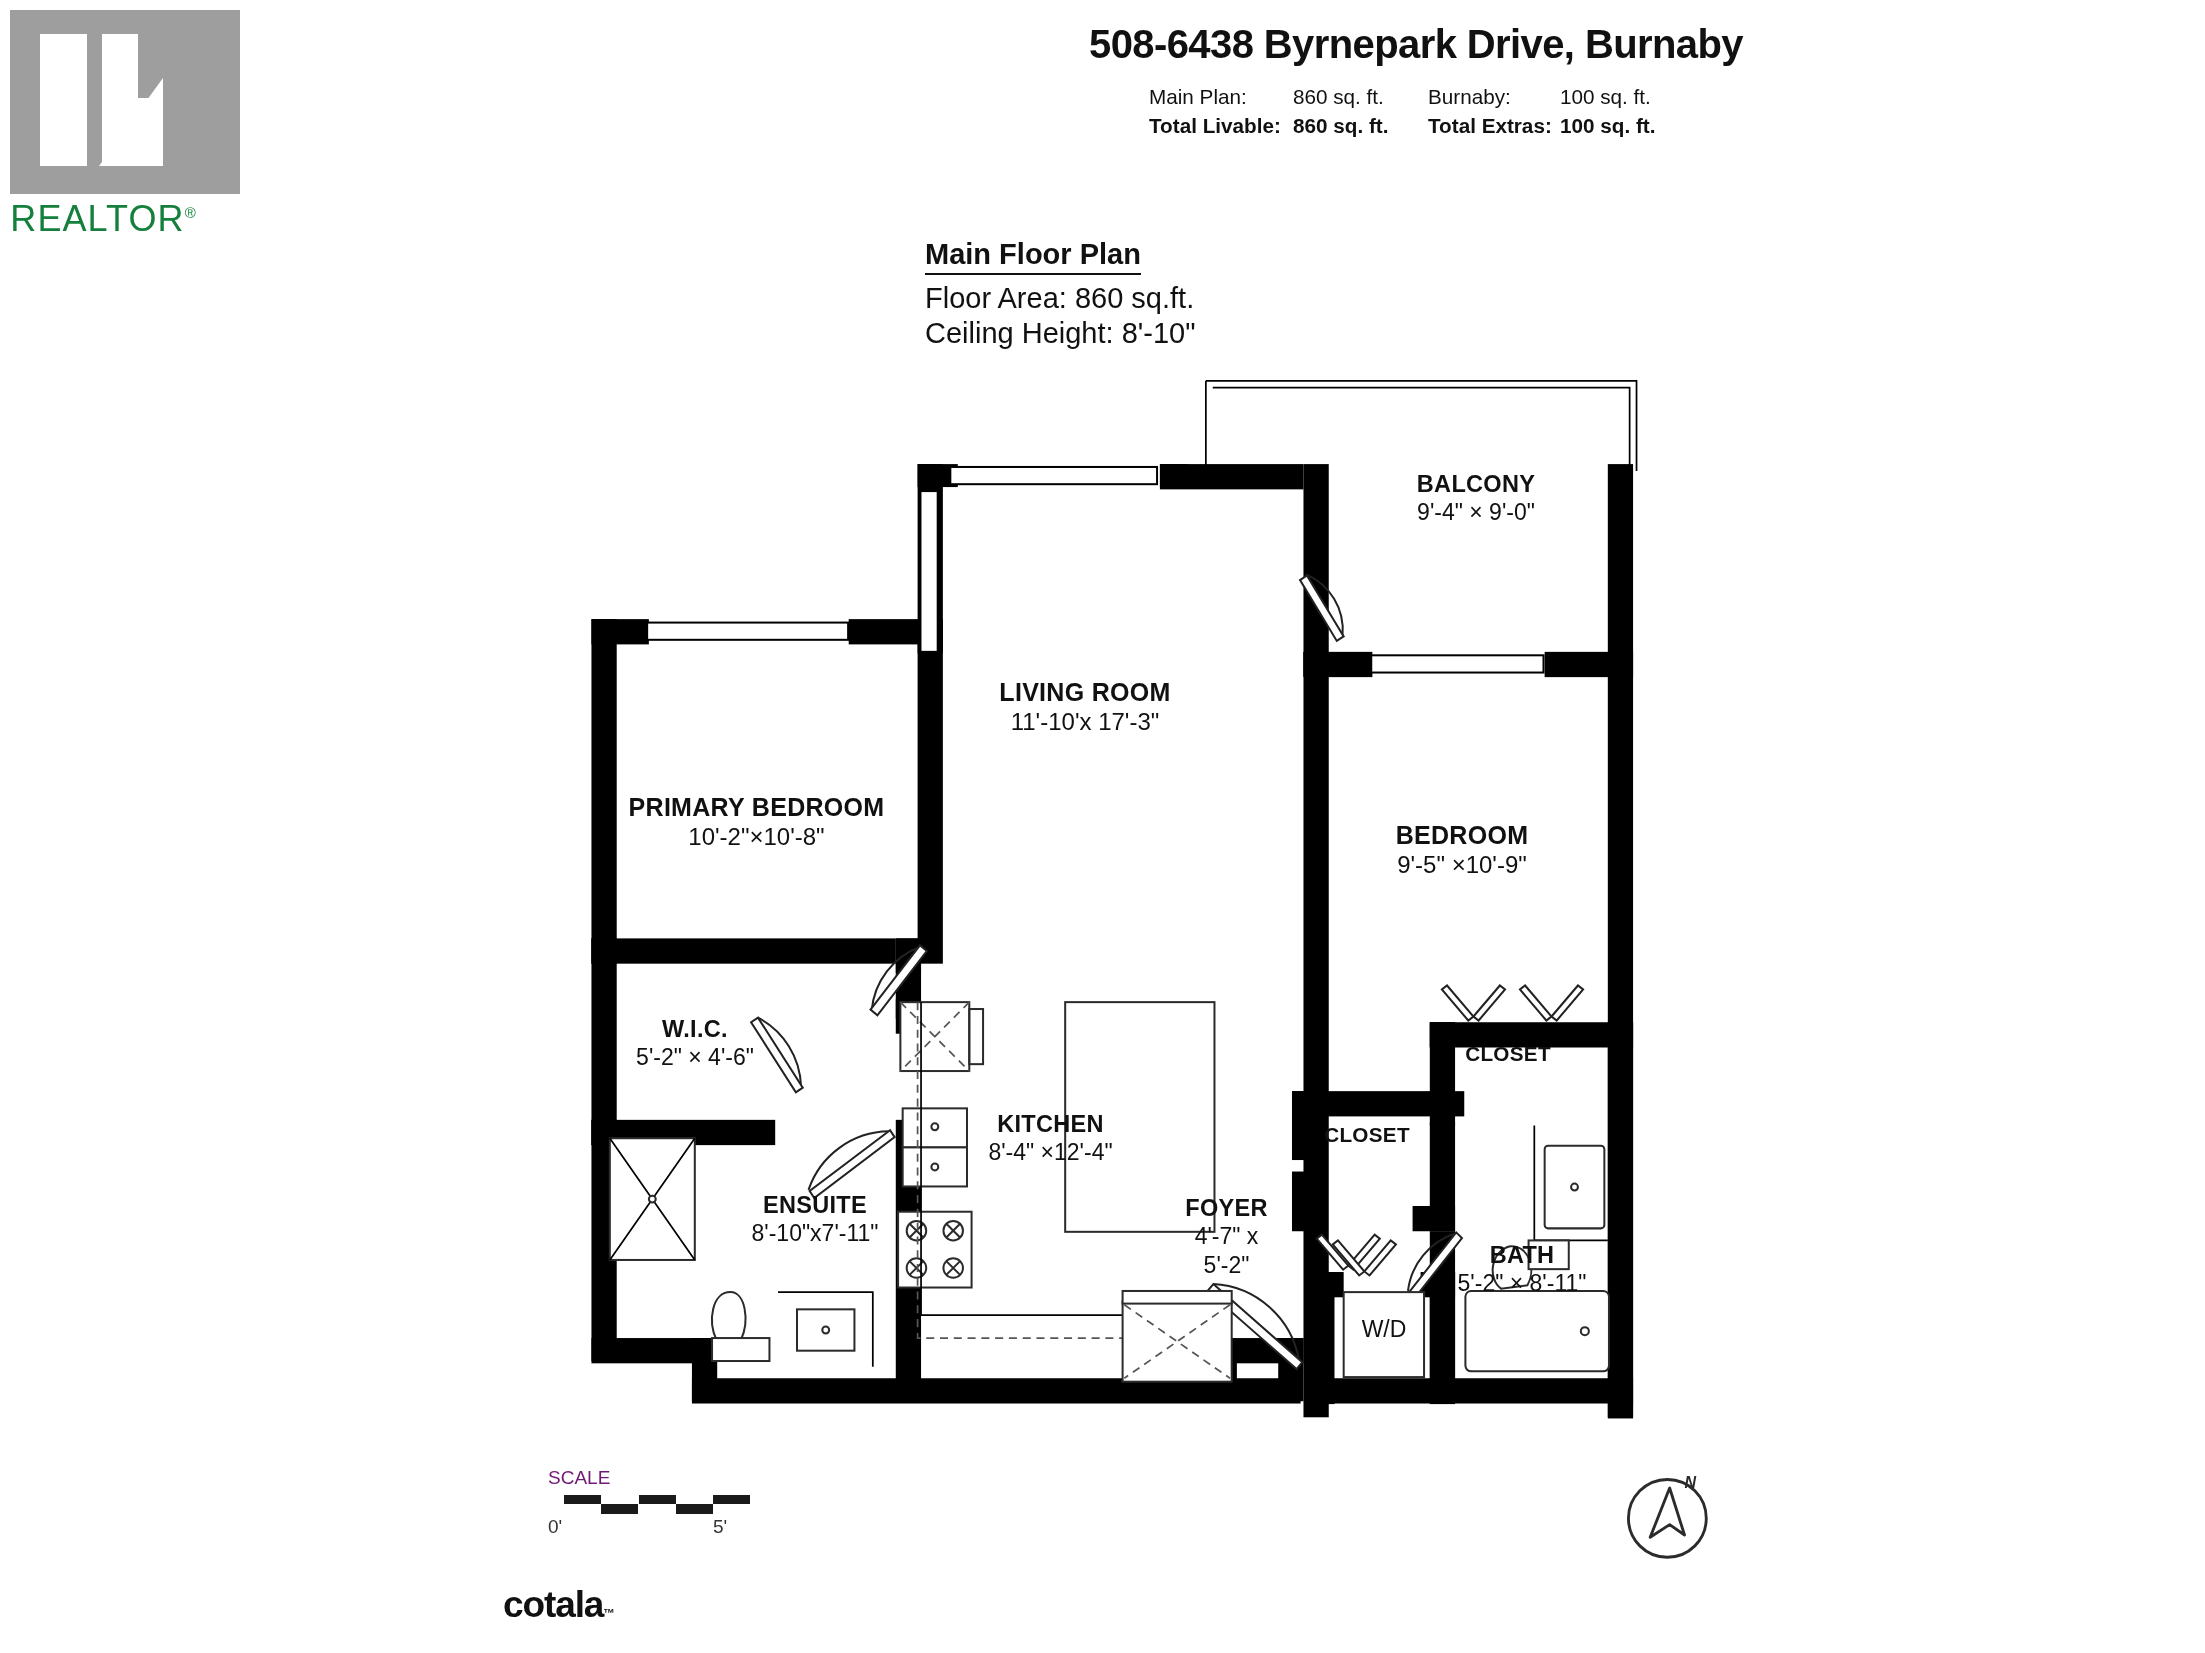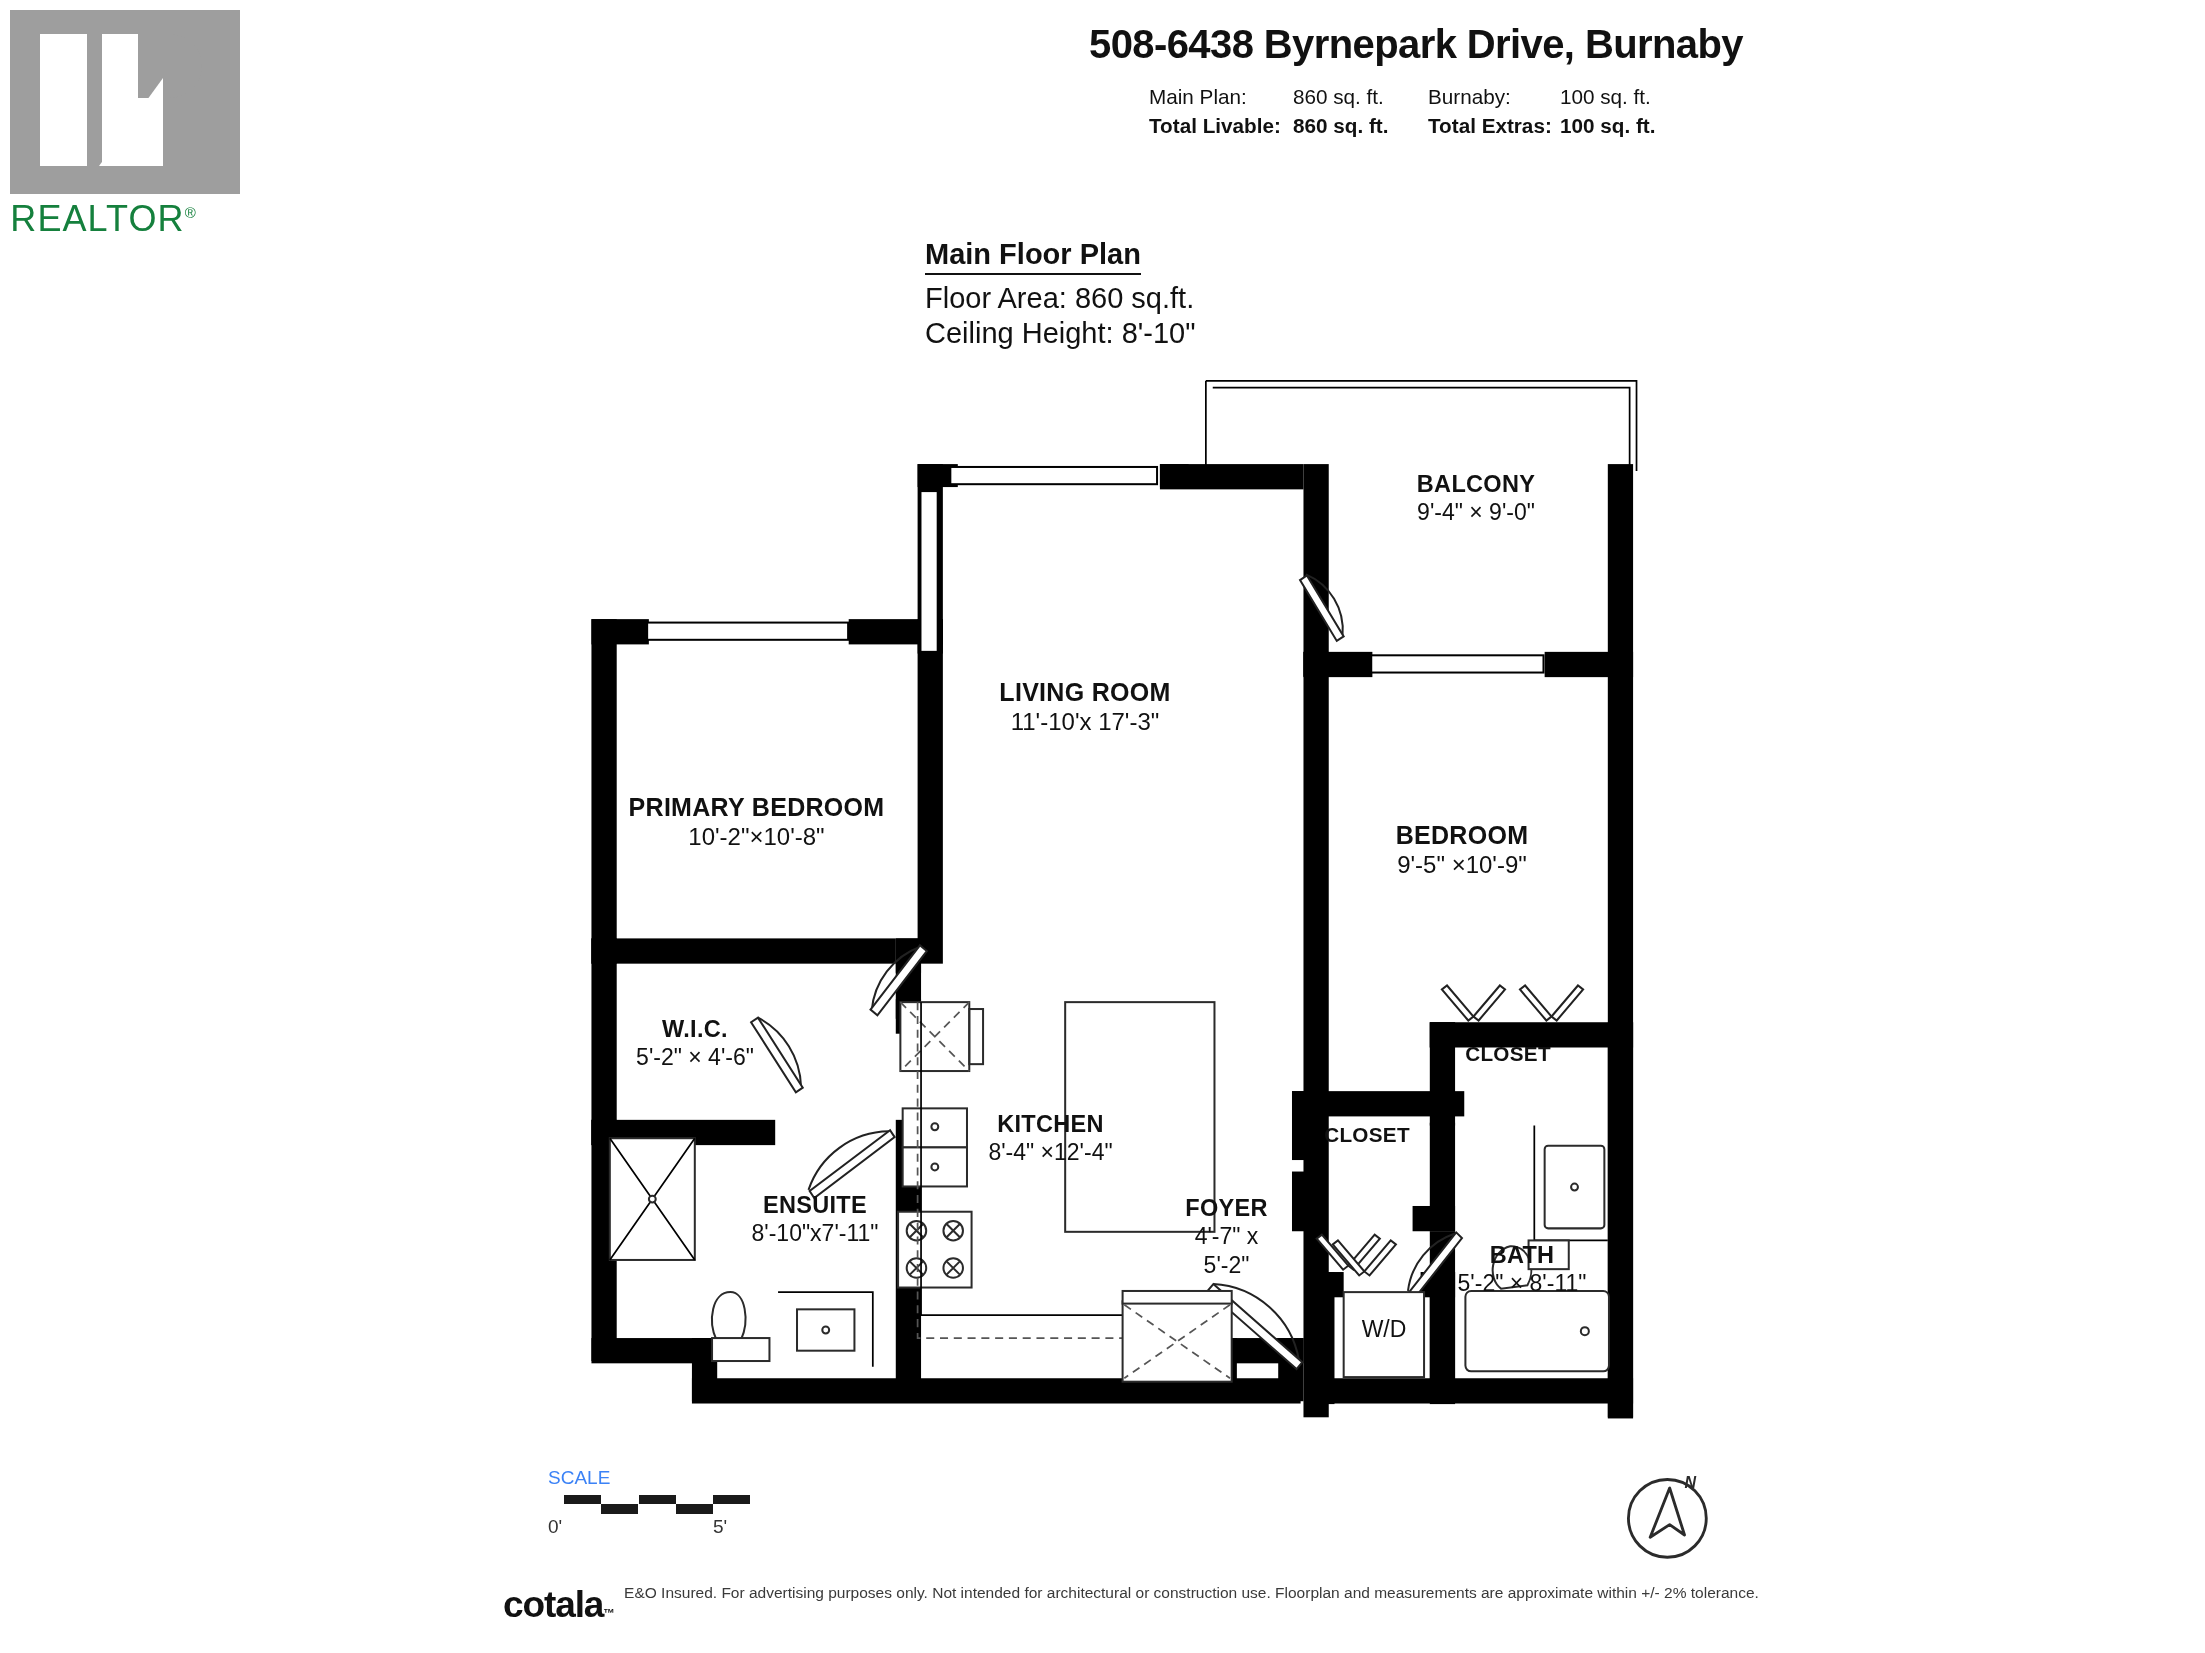--- a/index.html
+++ b/index.html
@@ -163,21 +163,21 @@
 
   
   #scale-block {
     position: absolute;
     left: 548px;
     top: 1467px;
     width: 195px;
   }
   #scale-label {
     font-size: 19px;
-    color: #3b82f6;
+    color: #701a75;
     margin-bottom: 2.3px;
   }
   #scale-bar-wrap { position: relative; height: 34px; }
   #scale-bar {
     position: absolute;
     left: 16px;
     top: 3.4px;
     width: 149px;
     height: 19.5px;
   }
@@ -535,15 +535,14 @@
 <div id="compass">
   <svg viewBox="0 0 180 180" width="103" height="103">
     <circle cx="88" cy="95" r="68" fill="none" stroke="#2b2b2b" stroke-width="5"></circle>
     <path d="M92 42 L58 128 L92 106 L118 124 Z" fill="none" stroke="#2b2b2b" stroke-width="5" stroke-linejoin="round"></path>
     <text x="118" y="42" font-family="'Liberation Sans', sans-serif" font-size="28" font-style="italic" font-weight="700" fill="#2b2b2b">N</text>
   </svg>
 </div>
 
 <div id="footer">
   <span id="cotala-logo"><span>cotala</span><span id="cotala-tm">™</span></span>
-  <span id="disclaimer">E&amp;O Insured. For advertising purposes only. Not intended for architectural or construction use. Floorplan and measurements are approximate within +/- 2% tolerance.</span>
 </div>
 
 
 </body></html>

